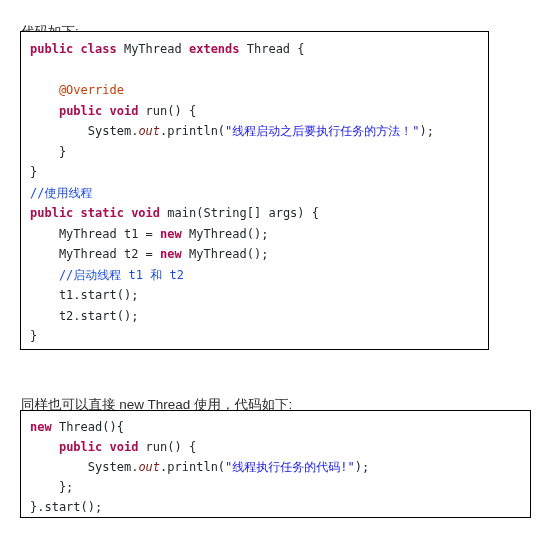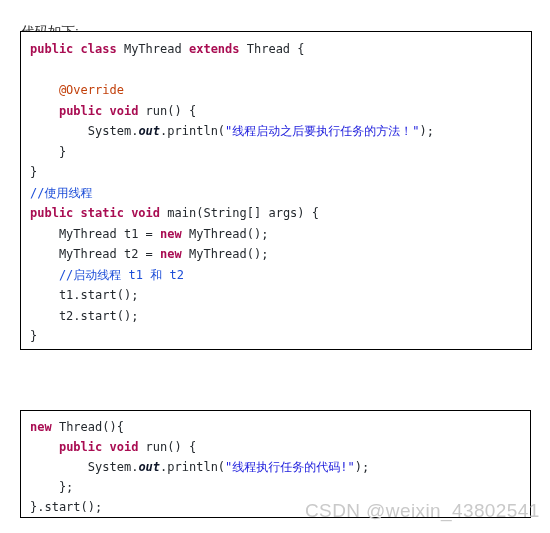--- a/index.html
+++ b/index.html
@@ -34,21 +34,21 @@
   .codeblock {
     position: absolute;
     box-sizing: border-box;
     border: 1px solid #000000;
     background: #ffffff;
     overflow: hidden;
   }
   #code-block-1 {
     left: 20px;
     top: 31px;
-    width: 512px;
+    width: 469px;
     height: 319px;
     padding: 7px 0 7px 9px;
   }
   #code-block-2 {
     left: 20px;
     top: 410px;
     width: 511px;
     height: 108px;
     padding: 6px 0 6px 9px;
   }
@@ -60,21 +60,21 @@
     color: #24292e;
   }
   #code-block-2 .code { line-height: 20px; }
   .ln { display: block; height: 20.5px; }
   #code-block-2 .ln { height: 20px; }
 
   .kw  { color: #a90d52; font-weight: bold; }
   .str { color: #2020dd; }
   .cmt { color: #1d4ed8; }
   .ann { color: #c2410c; }
-  .fld { color: #0f172a; font-style: italic; font-weight: bold; }
+  .fld { color: #7f1d1d; font-style: italic; font-weight: normal; }
   .pln { color: #24292e; }
 
   .watermark {
     position: absolute;
     left: 305px;
     top: 500px;
     font-family: "Liberation Sans", sans-serif;
     font-size: 19px;
     letter-spacing: 0.4px;
     color: #c9c9c9;
@@ -86,20 +86,20 @@
 <body>
 
 <div class="page">
 
   <p class="prose" id="intro-text-1">代码如下:</p>
 
   <div class="codeblock" id="code-block-1">
     <div class="code"><span class="ln"><span class="kw">public class </span><span class="pln">MyThread </span><span class="kw">extends </span><span class="pln">Thread {</span></span><span class="ln">&nbsp;</span><span class="ln"><span class="ann">    @Override</span></span><span class="ln"><span class="pln">    </span><span class="kw">public void </span><span class="pln">run() {</span></span><span class="ln"><span class="pln">        System.</span><span class="fld">out</span><span class="pln">.println(</span><span class="str">"线程启动之后要执行任务的方法！"</span><span class="pln">);</span></span><span class="ln"><span class="pln">    }</span></span><span class="ln"><span class="pln">}</span></span><span class="ln"><span class="cmt">//使用线程</span></span><span class="ln"><span class="kw">public static void </span><span class="pln">main(String[] args) {</span></span><span class="ln"><span class="pln">    MyThread t1 = </span><span class="kw">new </span><span class="pln">MyThread();</span></span><span class="ln"><span class="pln">    MyThread t2 = </span><span class="kw">new </span><span class="pln">MyThread();</span></span><span class="ln"><span class="cmt">    //启动线程 t1 和 t2</span></span><span class="ln"><span class="pln">    t1.start();</span></span><span class="ln"><span class="pln">    t2.start();</span></span><span class="ln"><span class="pln">}</span></span></div>
   </div>
 
+  <p class="prose" id="intro-text-2">同样也可以直接 new Thread 使用，代码如下:</p>
 
   <div class="codeblock" id="code-block-2">
     <div class="code"><span class="ln"><span class="kw">new </span><span class="pln">Thread(){</span></span><span class="ln"><span class="pln">    </span><span class="kw">public void </span><span class="pln">run() {</span></span><span class="ln"><span class="pln">        System.</span><span class="fld">out</span><span class="pln">.println(</span><span class="str">"线程执行任务的代码!"</span><span class="pln">);</span></span><span class="ln"><span class="pln">    };</span></span><span class="ln"><span class="pln">}.start();</span></span></div>
   </div>
 
-  <div class="watermark">CSDN @weixin_43802541</div>
 
 </div>
 
 </body></html>

